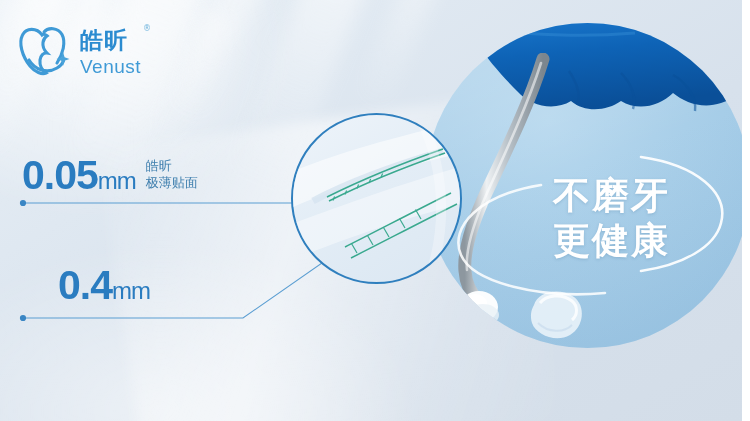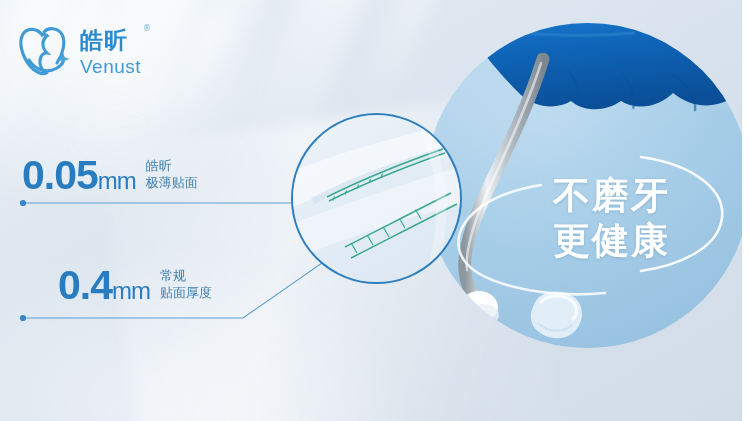--- a/index.html
+++ b/index.html
@@ -299,17 +299,15 @@
   </div>
 
   <div class="spec spec-a">
     <div class="spec-num"><span>0.05</span><span class="spec-unit">mm</span></div>
     <div class="spec-cn">皓昕
 极薄贴面</div>
   </div>
 
   <div class="spec spec-b">
     <div class="spec-num"><span>0.4</span><span class="spec-unit">mm</span></div>
-    <div class="spec-cn">常规
-贴面厚度</div>
   </div>
 
 </div>
 
 </body></html>

